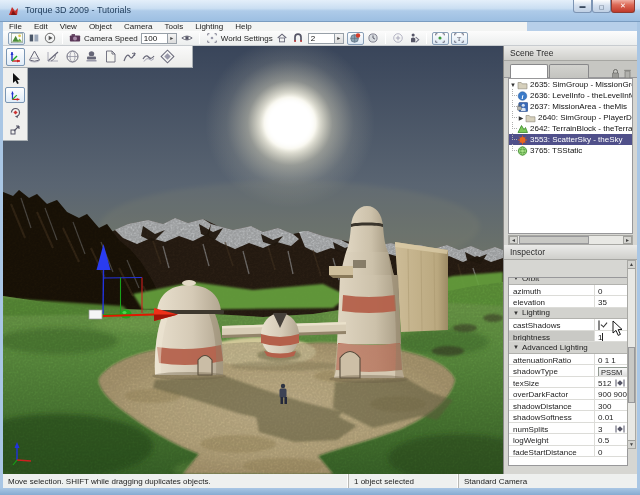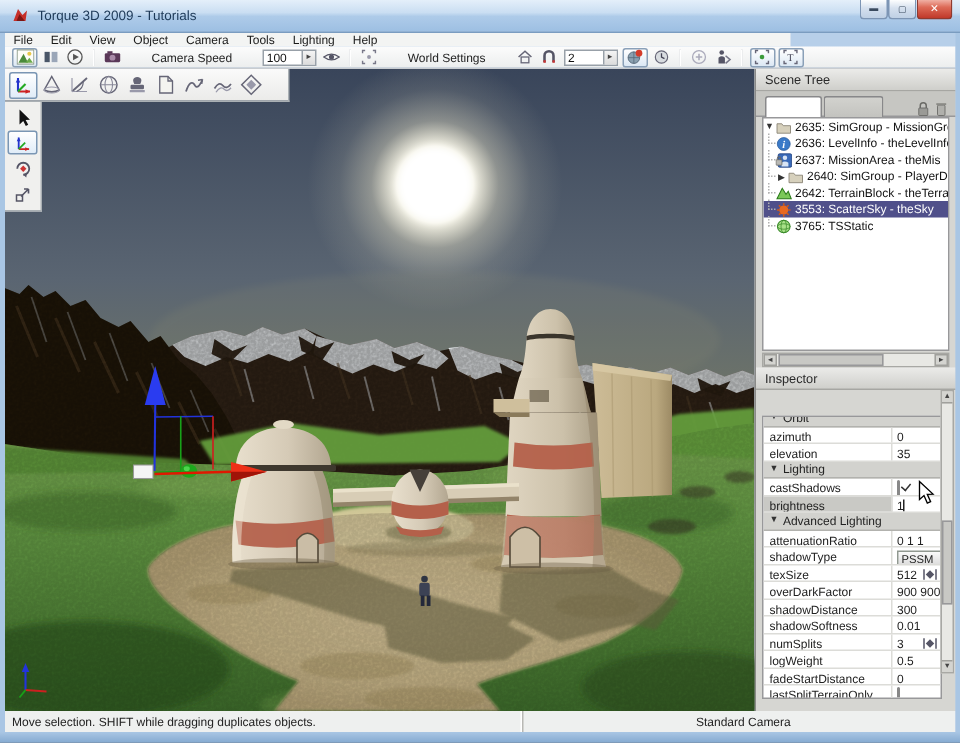--- a/index.html
+++ b/index.html
@@ -11,21 +11,21 @@
 .winbtn{width:19px;height:13px;border:1px solid #7d95b4;border-top:none;border-radius:0 0 3px 3px;background:linear-gradient(#fdfefe,#d5e0ee 45%,#bfd0e4);display:flex;align-items:center;justify-content:center;font-size:6px;color:#3a4a5e}
 .winbtn.close{background:linear-gradient(#f0b0a4,#dd6a57 40%,#c0392a);border-color:#8e3a30;color:#fff;width:24px;font-size:7px}
 .menubar{position:absolute;left:3px;top:22px;width:524px;height:9px;background:#f3f4f3;display:flex;align-items:center}
 .menu-item{font-size:8px;color:#1a1a1a;padding:0 6px;line-height:9px}
 .toolbar1{position:absolute;left:3px;top:31px;width:634px;height:15px;background:linear-gradient(#fcfcfc,#eceeee);border-bottom:1px solid #c8ccd0;display:flex;align-items:center;padding-left:4px}
 .tb-sep{width:1px;height:11px;background:#b8bcc2;border-right:1px solid #fff;margin:0 4px}
 .tb-icon{width:14px;height:13px;margin:0 1px;display:flex;align-items:center;justify-content:center}
 .tb-icon svg{width:12px;height:12px}
 .tb-btn{border:1px solid #8aa0b8;border-radius:2px;background:linear-gradient(#fff,#dce8f4);padding:0;width:17px;height:13px;display:flex;align-items:center;justify-content:center;margin:0 1px}
 .tb-btn svg{width:12px;height:12px}
-.tb-label{font-size:8px;color:#222;margin:0 18px}
+.tb-label{font-size:8px;color:#222;margin:0 1px}
 .spinbox{display:flex;width:36px;height:11px;border:1px solid #98a0a8;background:#fff;margin:0 2px}
 .spin-val{flex:1;font-size:8px;line-height:9px;padding-left:2px;color:#111}
 .spin-btn{width:9px;background:linear-gradient(#f4f4f4,#dcdcdc);border-left:1px solid #98a0a8;font-size:6px;line-height:9px;text-align:center;color:#444}
 .toolbar2{position:absolute;left:3px;top:46px;width:190px;height:22px;background:linear-gradient(#fafafa,#ebebe9);border-right:1px solid #aab0b4;border-bottom:1px solid #aab0b4;display:flex;align-items:center;padding-left:3px}
 .tb2-icon{width:19px;height:18px;display:flex;align-items:center;justify-content:center}
 .tb2-icon svg{width:15px;height:15px}
 .tb2-icon.active{border:1px solid #7a96b4;background:linear-gradient(#fff,#e0ecf8);border-radius:2px}
 .palette{position:absolute;left:3px;top:68px;width:25px;height:73px;background:#f0f0ee;border-right:1px solid #aab0b4;border-bottom:1px solid #aab0b4;display:flex;flex-direction:column;align-items:center;padding-top:2px}
 .pal-btn{width:20px;height:16px;display:flex;align-items:center;justify-content:center;margin-bottom:1px}
 .pal-btn svg{width:13px;height:13px}
@@ -694,34 +694,31 @@
               </svg></span></div>
         </div>
         <div class="g-row">
           <div class="g-name">logWeight</div>
           <div class="g-val"><span>0.5</span></div>
         </div>
         <div class="g-row">
           <div class="g-name">fadeStartDistance</div>
           <div class="g-val"><span>0</span></div>
         </div>
-        <div class="g-row">
-          <div class="g-name">lastSplitTerrainOnly</div>
-          <div class="g-val"><span class="chk"></span></div>
-        </div>
       </div>
     </div>
   <div class="vscroll">
     <div class="vs-arrow" style="top:0">▲</div>
     <div class="vs-thumb"></div>
     <div class="vs-arrow" style="bottom:0;border-top:1px solid #a0a09c;border-bottom:none">▼</div>
   </div>
 </div>
 <div class="statusbar">
   <div class="sb-cell" style="left:0;width:346px">Move selection.  SHIFT while dragging duplicates objects.</div>
+  <div class="sb-cell" style="left:346px;width:110px">1 object selected</div>
   <div class="sb-cell" style="left:456px;width:178px;border-right:none;box-shadow:none">Standard Camera</div>
 </div>
 <div class="bottomborder"></div>
 <div class="sideL"></div>
 <div class="sideR"></div>
 <div class="cursor"><svg viewBox="0 0 12 17">
       <path d="M1,1 L1,13 L4,10.4 L6.2,15.4 L8.4,14.4 L6.2,9.6 L10,9.4 Z" fill="#fff" stroke="#000" stroke-width="0.9"></path>
     </svg></div>
 
 </body></html>

